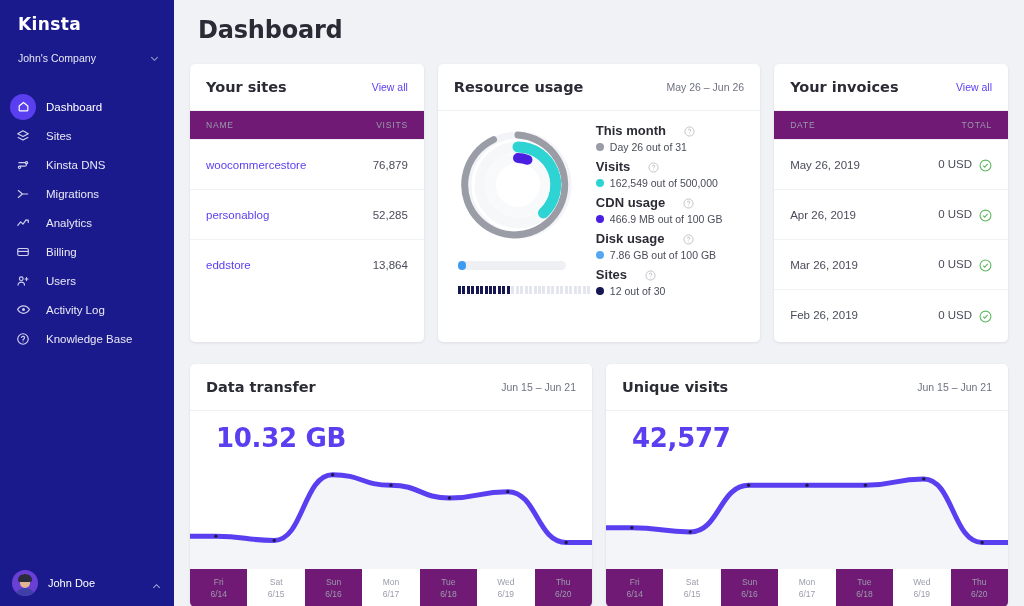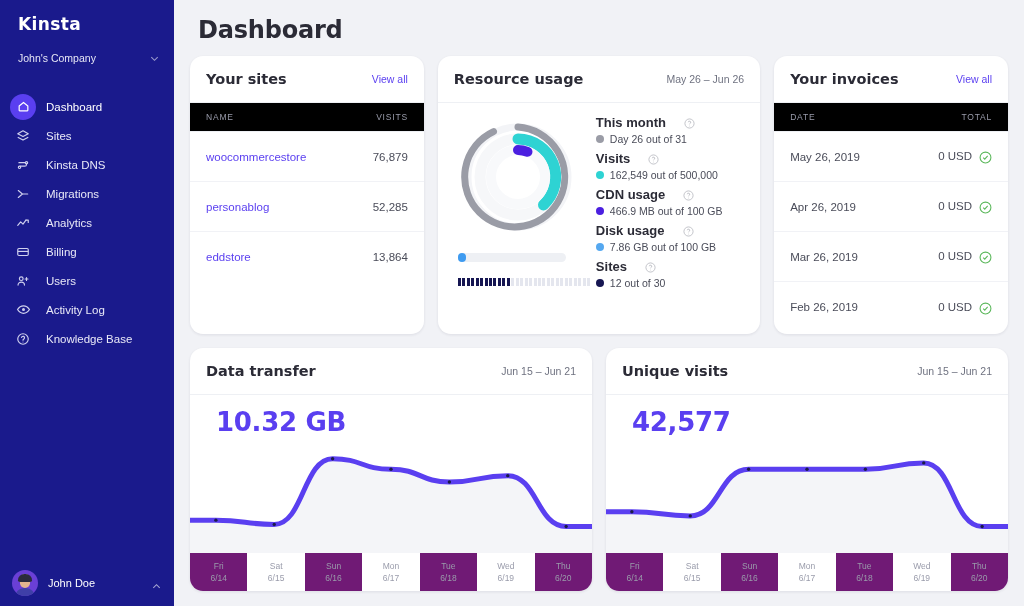--- a/index.html
+++ b/index.html
@@ -77,40 +77,41 @@
   
   .main { flex: 1; height: 606px; padding: 0 16px; overflow: hidden; }
   .page-title {
     font-size: 24px; font-weight: 700; color: #2b2b36;
     padding: 16px 0 12px 8px; letter-spacing: -.2px;
     font-family: "DejaVu Sans", sans-serif;
   }
 
   .row { display: flex; gap: 14px; }
   .card {
-    background: #ffffff; border-radius: 13px;
+    background: #ffffff; border-radius: 5px;
     box-shadow: 0 1px 3px rgba(20,20,60,.09);
     overflow: hidden;
+    margin-top: 8px;
   }
   .card-head {
     height: 47px; display: flex; align-items: center; justify-content: space-between;
     padding: 0 16px; border-bottom: 1px solid #eef0f4;
   }
   .card-title {
     font-size: 14.5px; font-weight: 700; color: #2b2b36;
     font-family: "DejaVu Sans", sans-serif;
   }
   .view-all { font-size: 10.5px; color: #5a3ff0; cursor: pointer; }
   .head-date { font-size: 10.5px; color: #6f7280; }
 
   
   .card-sites, .card-invoices { width: 238px; height: 278px; }
   .thead {
     height: 29px; display: flex; align-items: center; justify-content: space-between;
-    padding: 0 16px; background: #000000; border-bottom: 1px solid #eef0f4;
+    padding: 0 16px; background: #701a75; border-bottom: 1px solid #eef0f4;
   }
   .th { font-size: 8.5px; color: #9a9cab; letter-spacing: .8px; }
   .trow {
     height: 50px; display: flex; align-items: center; justify-content: space-between;
     padding: 0 16px; border-bottom: 1px solid #f1f2f6;
   }
   .trow:last-child { border-bottom: none; }
   .site-name { font-size: 11.5px; color: #5a3ff0; cursor: pointer; }
   .site-visits { font-size: 11.5px; color: #4a4c59; }
   .inv-date { font-size: 11.5px; color: #4a4c59; }

